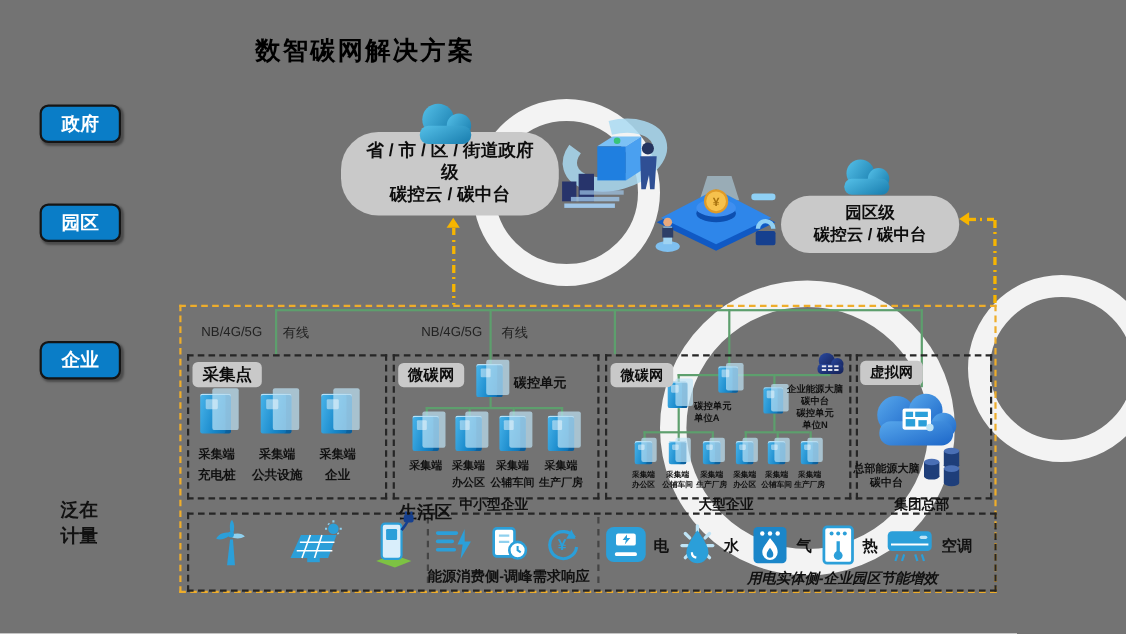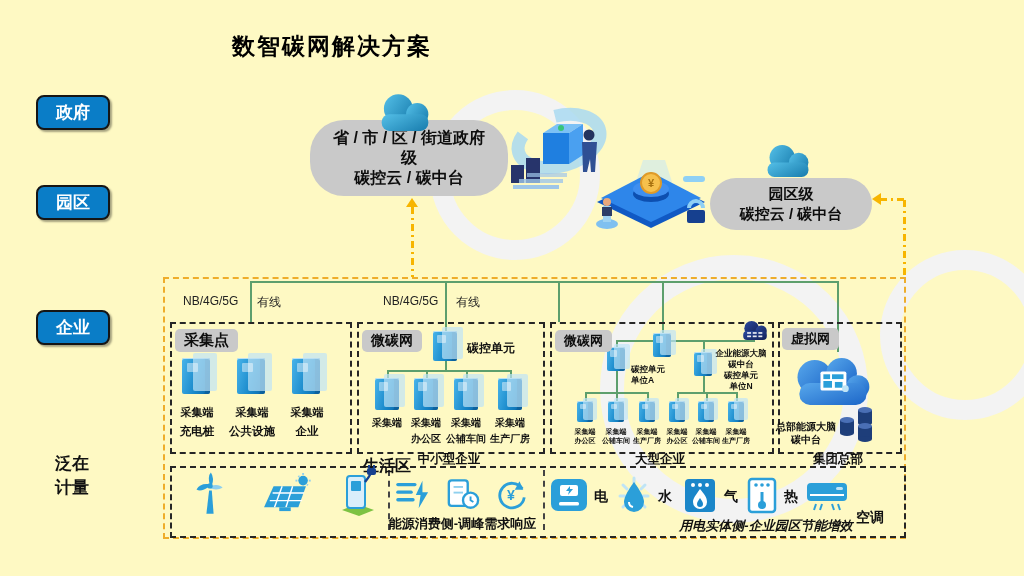--- a/index.html
+++ b/index.html
@@ -1,16 +1,16 @@
 <!DOCTYPE html>
 <html><head>
 <meta charset="utf-8">
 <style>
   html,body{margin:0;padding:0;background:#fff;}
-  #stage{position:relative;width:1024px;height:576px;background:#fef9c3;overflow:hidden;
+  #stage{position:relative;width:1024px;height:576px;background:#737373;overflow:hidden;
          font-family:"Liberation Sans","DejaVu Sans",sans-serif;color:#111;}
   
   .wm{position:absolute;border-radius:50%;border:20px solid #f3f3f3;z-index:0;}
   
   .title{position:absolute;left:232px;top:31px;font-size:23px;font-weight:800;letter-spacing:2px;color:#000;z-index:3;}
   
   .btn{position:absolute;left:36px;width:70px;height:31px;background:#0a7dc7;border:2px solid #151515;
        border-radius:8px;color:#fff;font-size:17px;font-weight:bold;display:flex;align-items:center;
        justify-content:center;box-shadow:2px 2px 2px rgba(0,0,0,.35);z-index:3;}
   .note{position:absolute;left:55px;top:452px;font-size:17px;font-weight:800;line-height:24px;z-index:3;}
@@ -430,18 +430,18 @@
     <rect x="1" y="1" width="40" height="18" rx="4" fill="#2b9fd9"></rect>
     <line x1="4" y1="13" x2="38" y2="13" stroke="#fff" stroke-width="2"></line>
     <rect x="30" y="5" width="7" height="3" rx="1.5" fill="#bfe4f6"></rect>
     <g stroke="#2b9fd9" stroke-width="2">
         <line x1="10" y1="22" x2="8" y2="28"></line>
         <line x1="16" y1="22" x2="14" y2="28"></line>
         <line x1="26" y1="22" x2="28" y2="28"></line>
         <line x1="32" y1="22" x2="34" y2="28"></line>
       </g>
   </svg>
-  <div class="ico-lbl" style="left:856px;top:488px;margin-top:21px;">空调</div>
+  <div class="ico-lbl" style="left:856px;top:488px;">空调</div>
 
   <div class="grp-lbl" style="left:380px;top:515px;width:165px;">能源消费侧-调峰需求响应</div>
   <div class="grp-lbl" style="left:656px;top:517px;width:220px;font-style:italic;">用电实体侧-企业园区节能增效</div>
 
 </div>
 
 </body></html>

